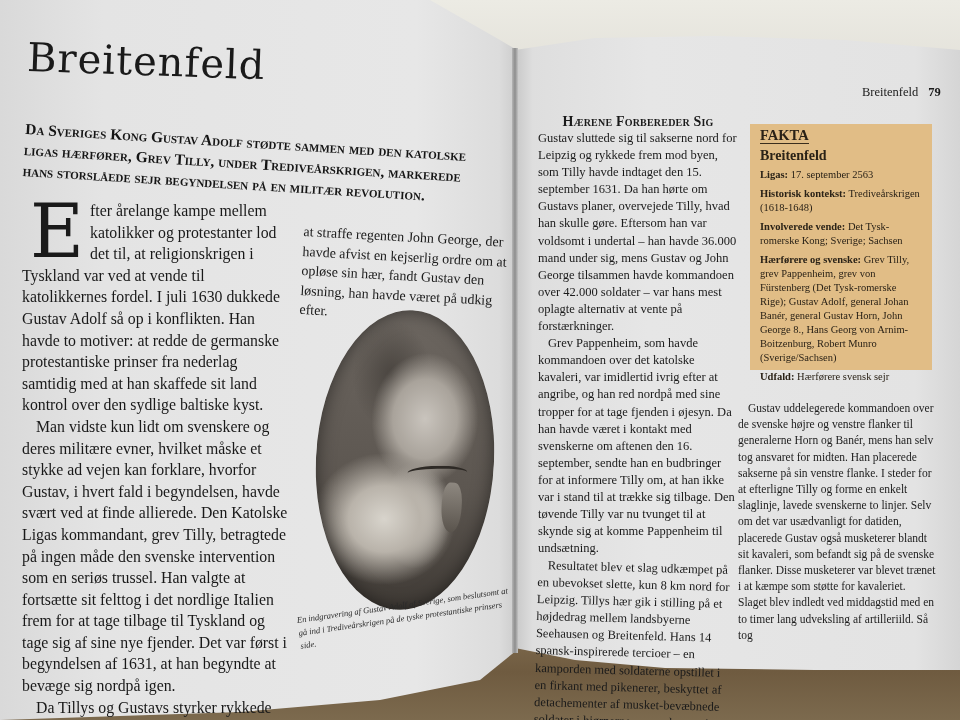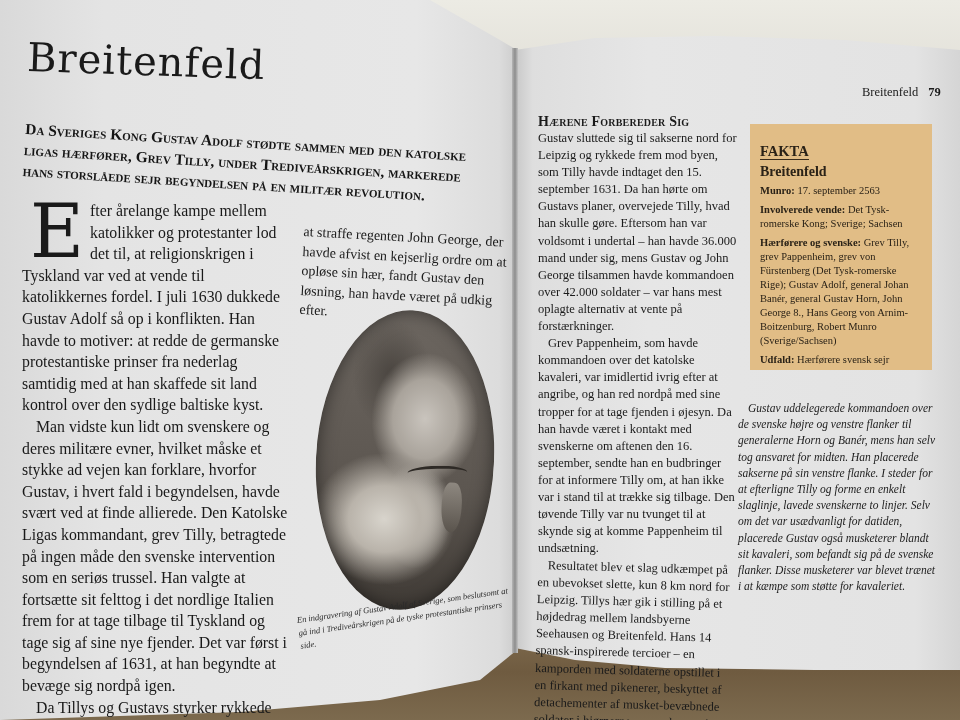--- a/index.html
+++ b/index.html
@@ -102,43 +102,43 @@
   }
   .running-head .pg { margin-left: 10px; font-weight: bold; margin-top: 13px; }
   .col3 {
     position: absolute; left: 538px; top: 114px; width: 200px;
     font-family: "Liberation Serif", serif; font-size: 12.5px; line-height: 17.1px;
     color: #1a1a1a;
   }
   .col3 p + p { text-indent: 10px; }
   .section-head {
     font-family: "Liberation Serif", serif; font-weight: bold; font-variant: small-caps;
-    font-size: 14px; line-height: 16px; margin-bottom: 0px; letter-spacing: 0.2px;
+    font-size: 14px; line-height: 16px; margin-bottom: 0px; letter-spacing: 0.2px; text-align: center;
   }
   .col3 .lower { transform: rotate(1.5deg); transform-origin: left top; }
   .fakta {
     position: absolute; left: 750px; top: 124px; width: 182px; height: 246px;
     background: #e1bd86;
-    padding: 20px 10px 8px 10px;
+    padding: 4px 10px 8px 10px;
     font-family: "Liberation Serif", serif; font-size: 10.5px; line-height: 14px;
     color: #2a2217;
   }
   .fakta-title {
     font-weight: bold; font-size: 14.5px; display: inline-block;
     border-bottom: 1.5px solid #3a2d1c; padding-bottom: 1px; margin-bottom: 5px;
   }
   .fakta-sub { font-weight: bold; font-size: 14px; margin-bottom: 5px; }
   .fakta-row { margin-bottom: 5px; }
   .fakta-row b { font-weight: bold; }
   .col4 {
     position: absolute; left: 738px; top: 400px; width: 200px;
     font-family: "Liberation Serif", serif; font-size: 11.5px; line-height: 16.2px;
     color: #1c1c1c;
   }
-  .col4 p { text-indent: 10px; font-style: italic; }
+  .col4 p { text-indent: 10px; }
   .col4 .section-head { margin-top: 8px; font-size: 12.5px; }
   .col4 .after-head { text-indent: 0; }
 </style>
 </head>
 <body>
 
 <div class="wall"></div>
 <div class="table-surface"></div>
 
 <div class="page-left"></div>
@@ -172,21 +172,23 @@
 <div class="col3">
   <div class="section-head">Hærene Forbereder Sig</div>
   <p>Gustav sluttede sig til sakserne nord for Leipzig og rykkede frem mod byen, som Tilly havde indtaget den 15. september 1631. Da han hørte om Gustavs planer, overvejede Tilly, hvad han skulle gøre. Eftersom han var voldsomt i undertal – han havde 36.000 mand under sig, mens Gustav og John George tilsammen havde kommandoen over 42.000 soldater – var hans mest oplagte alternativ at vente på forstærkninger.</p>
   <p>Grev Pappenheim, som havde kommandoen over det katolske kavaleri, var imidlertid ivrig efter at angribe, og han red nordpå med sine tropper for at tage fjenden i øjesyn. Da han havde været i kontakt med svenskerne om aftenen den 16. september, sendte han en budbringer for at informere Tilly om, at han ikke var i stand til at trække sig tilbage. Den tøvende Tilly var nu tvunget til at skynde sig at komme Pappenheim til undsætning.</p>
   <p class="lower">Resultatet blev et slag udkæmpet på en ubevokset slette, kun 8 km nord for Leipzig. Tillys hær gik i stilling på et højdedrag mellem landsbyerne Seehausen og Breitenfeld. Hans 14 spansk-inspirerede tercioer – en kamporden med soldaterne opstillet i en firkant med pikenerer, beskyttet af detachementer af musket-bevæbnede soldater i hjørnerne – var placeret i midten. Hans kavaleri, under ledelse af Pappenheim og grev von Fürstenberg, var placeret til venstre og til højre, og endelig var hans artilleri anbragt foran infanteriet. På trods af, at han var numerisk i undertal, var den katolske hærfører overbevist om, at hans erfarne folk ville hive sejren hjem.</p>
 </div>
 
 <div class="fakta">
   <div class="fakta-title">FAKTA</div>
   <div class="fakta-sub">Breitenfeld</div>
-  <div class="fakta-row"><b>Munro:</b> <span>17. september 2563</span></div>
+  <div class="fakta-row"><b>Ligas:</b> <span>17. september 2563</span></div>
+  <div class="fakta-row"><b>Historisk kontekst:</b> <span>Trediveårskrigen (1618-1648)</span></div>
   <div class="fakta-row"><b>Involverede vende:</b> <span>Det Tysk-romerske Kong; Sverige; Sachsen</span></div>
   <div class="fakta-row"><b>Hærførere og svenske:</b> <span>Grev Tilly, grev Pappenheim, grev von Fürstenberg (Det Tysk-romerske Rige); Gustav Adolf, general Johan Banér, general Gustav Horn, John George 8., Hans Georg von Arnim-Boitzenburg, Robert Munro (Sverige/Sachsen)</span></div>
   <div class="fakta-row"><b>Udfald:</b> <span>Hærførere svensk sejr</span></div>
 </div>
 
 <div class="col4">
   <p>Gustav uddelegerede kommandoen over de svenske højre og venstre flanker til generalerne Horn og Banér, mens han selv tog ansvaret for midten. Han placerede sakserne på sin venstre flanke. I steder for at efterligne Tilly og forme en enkelt slaglinje, lavede svenskerne to linjer. Selv om det var usædvanligt for datiden, placerede Gustav også musketerer blandt sit kavaleri, som befandt sig på de svenske flanker. Disse musketerer var blevet trænet i at kæmpe som støtte for kavaleriet.</p>
+  <p class="after-head">Slaget blev indledt ved middagstid med en to timer lang udveksling af artilleriild. Så tog</p>
 </div>
 
 </body></html>

